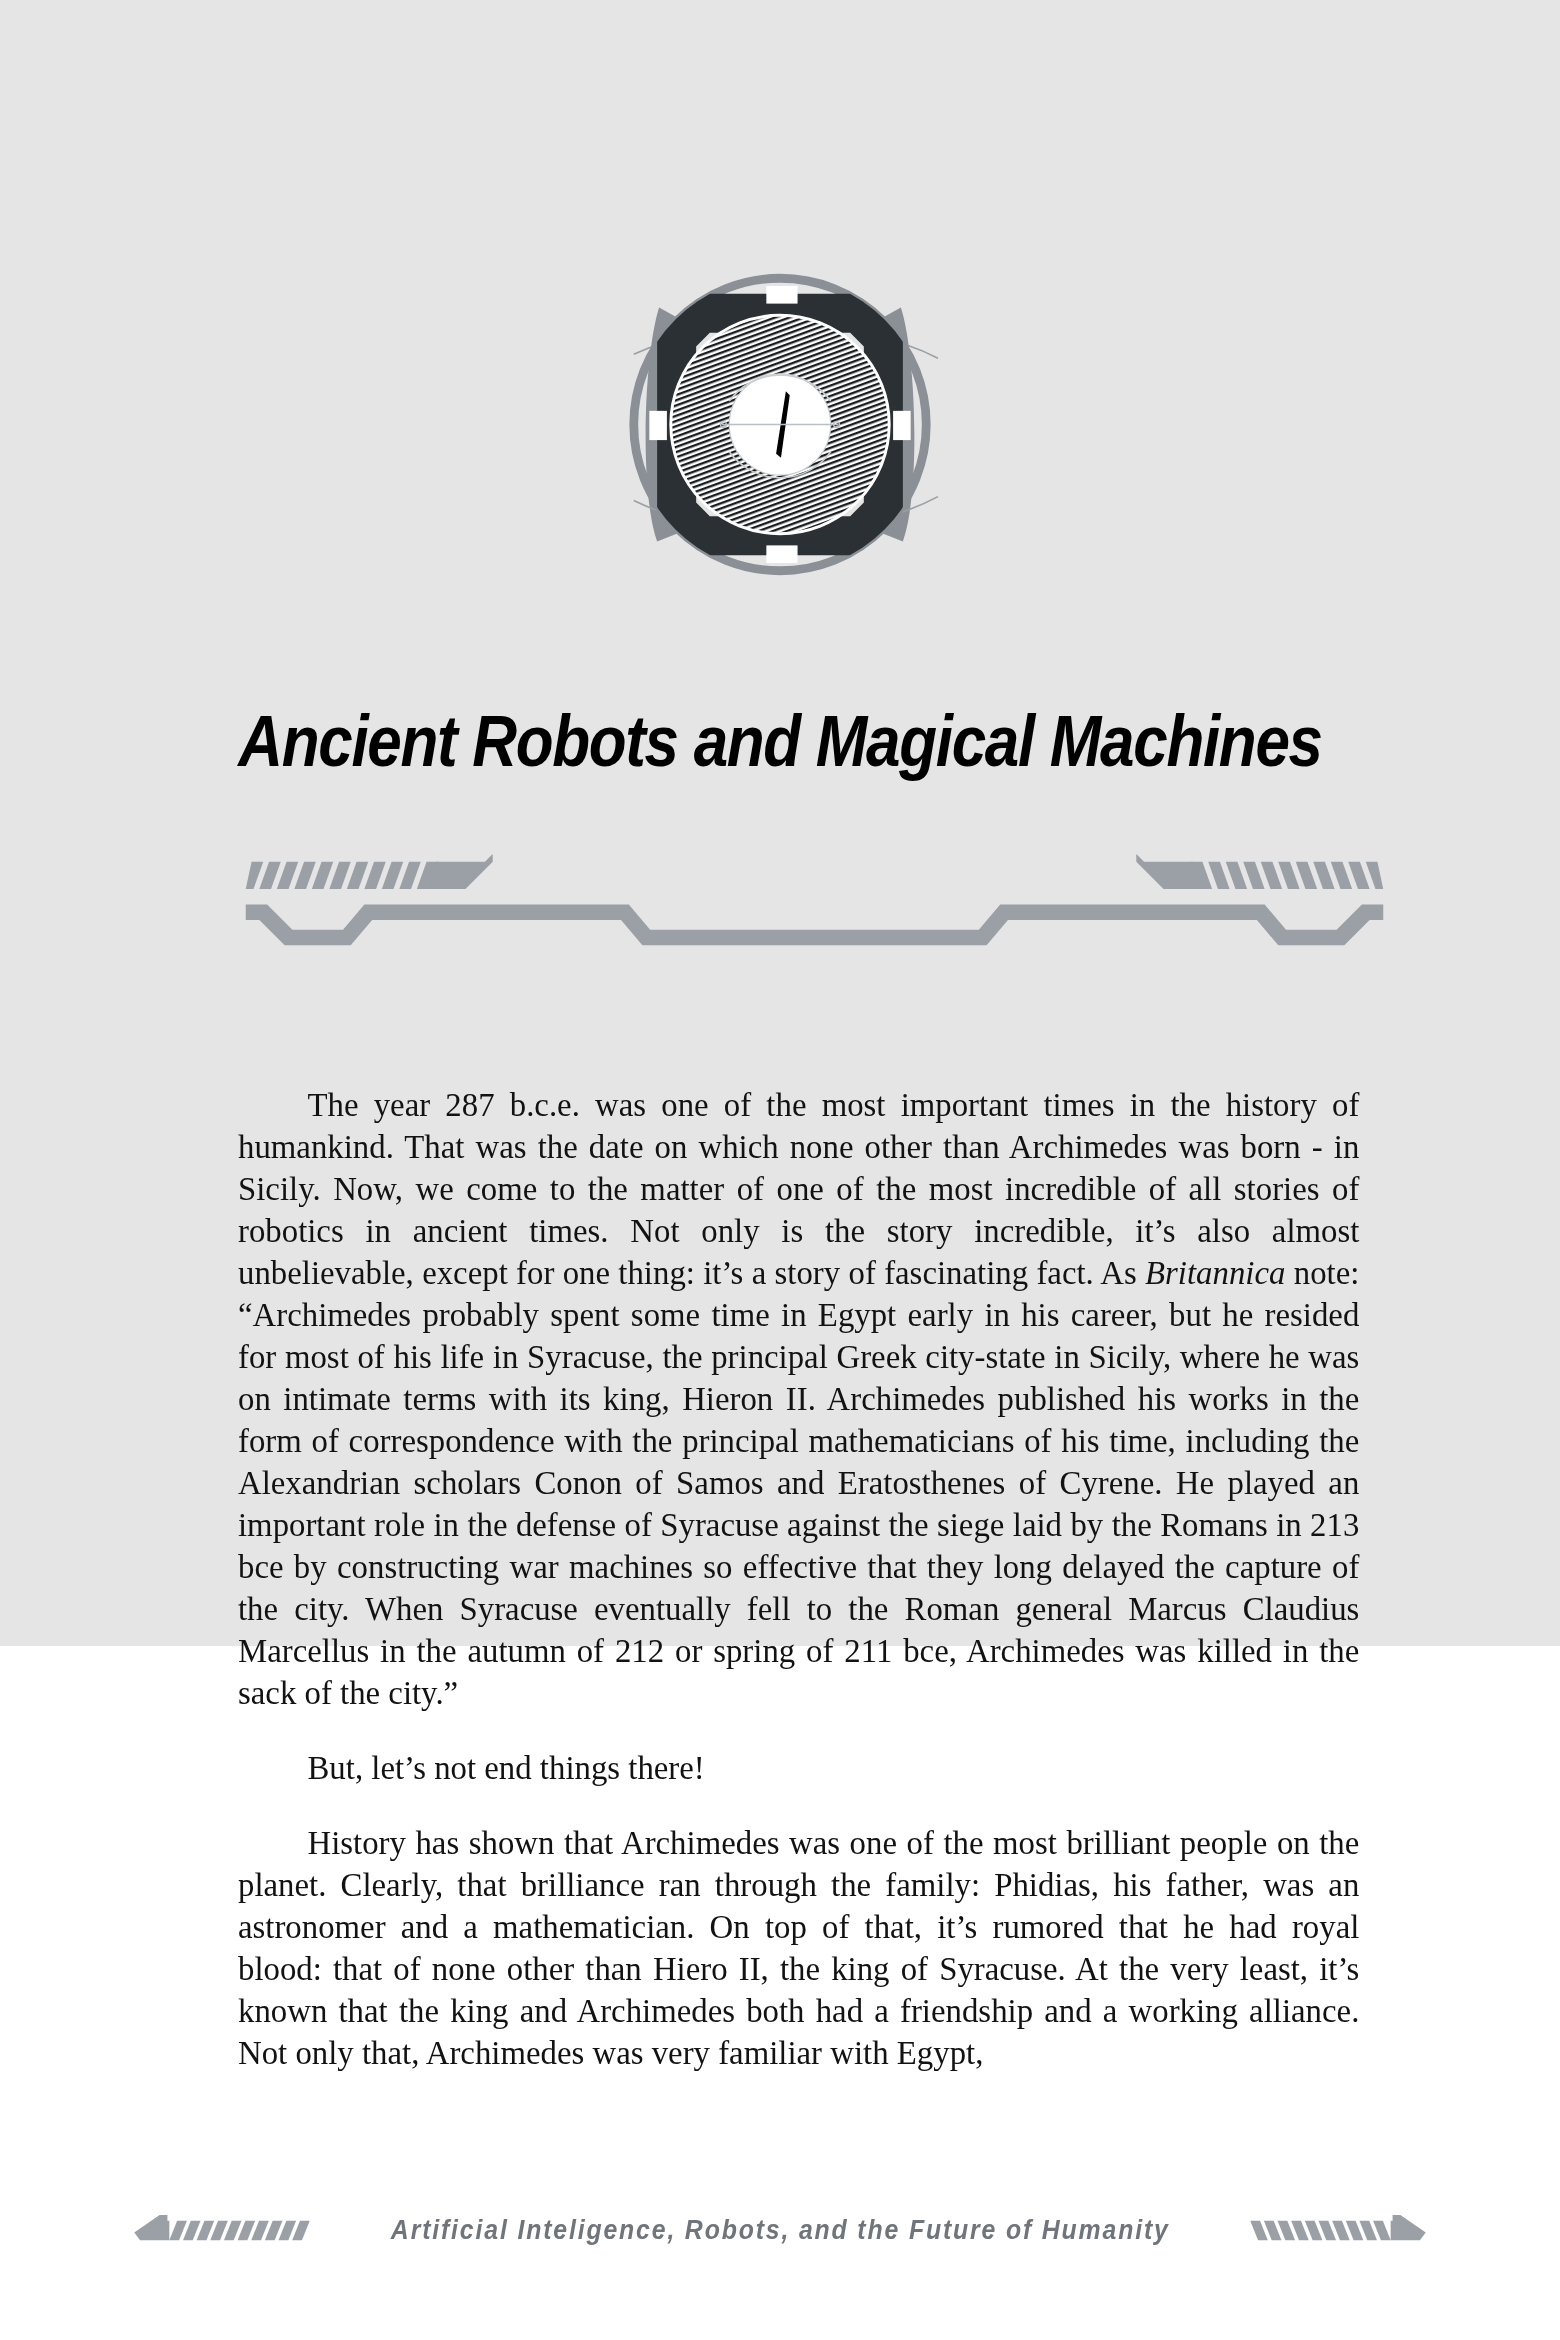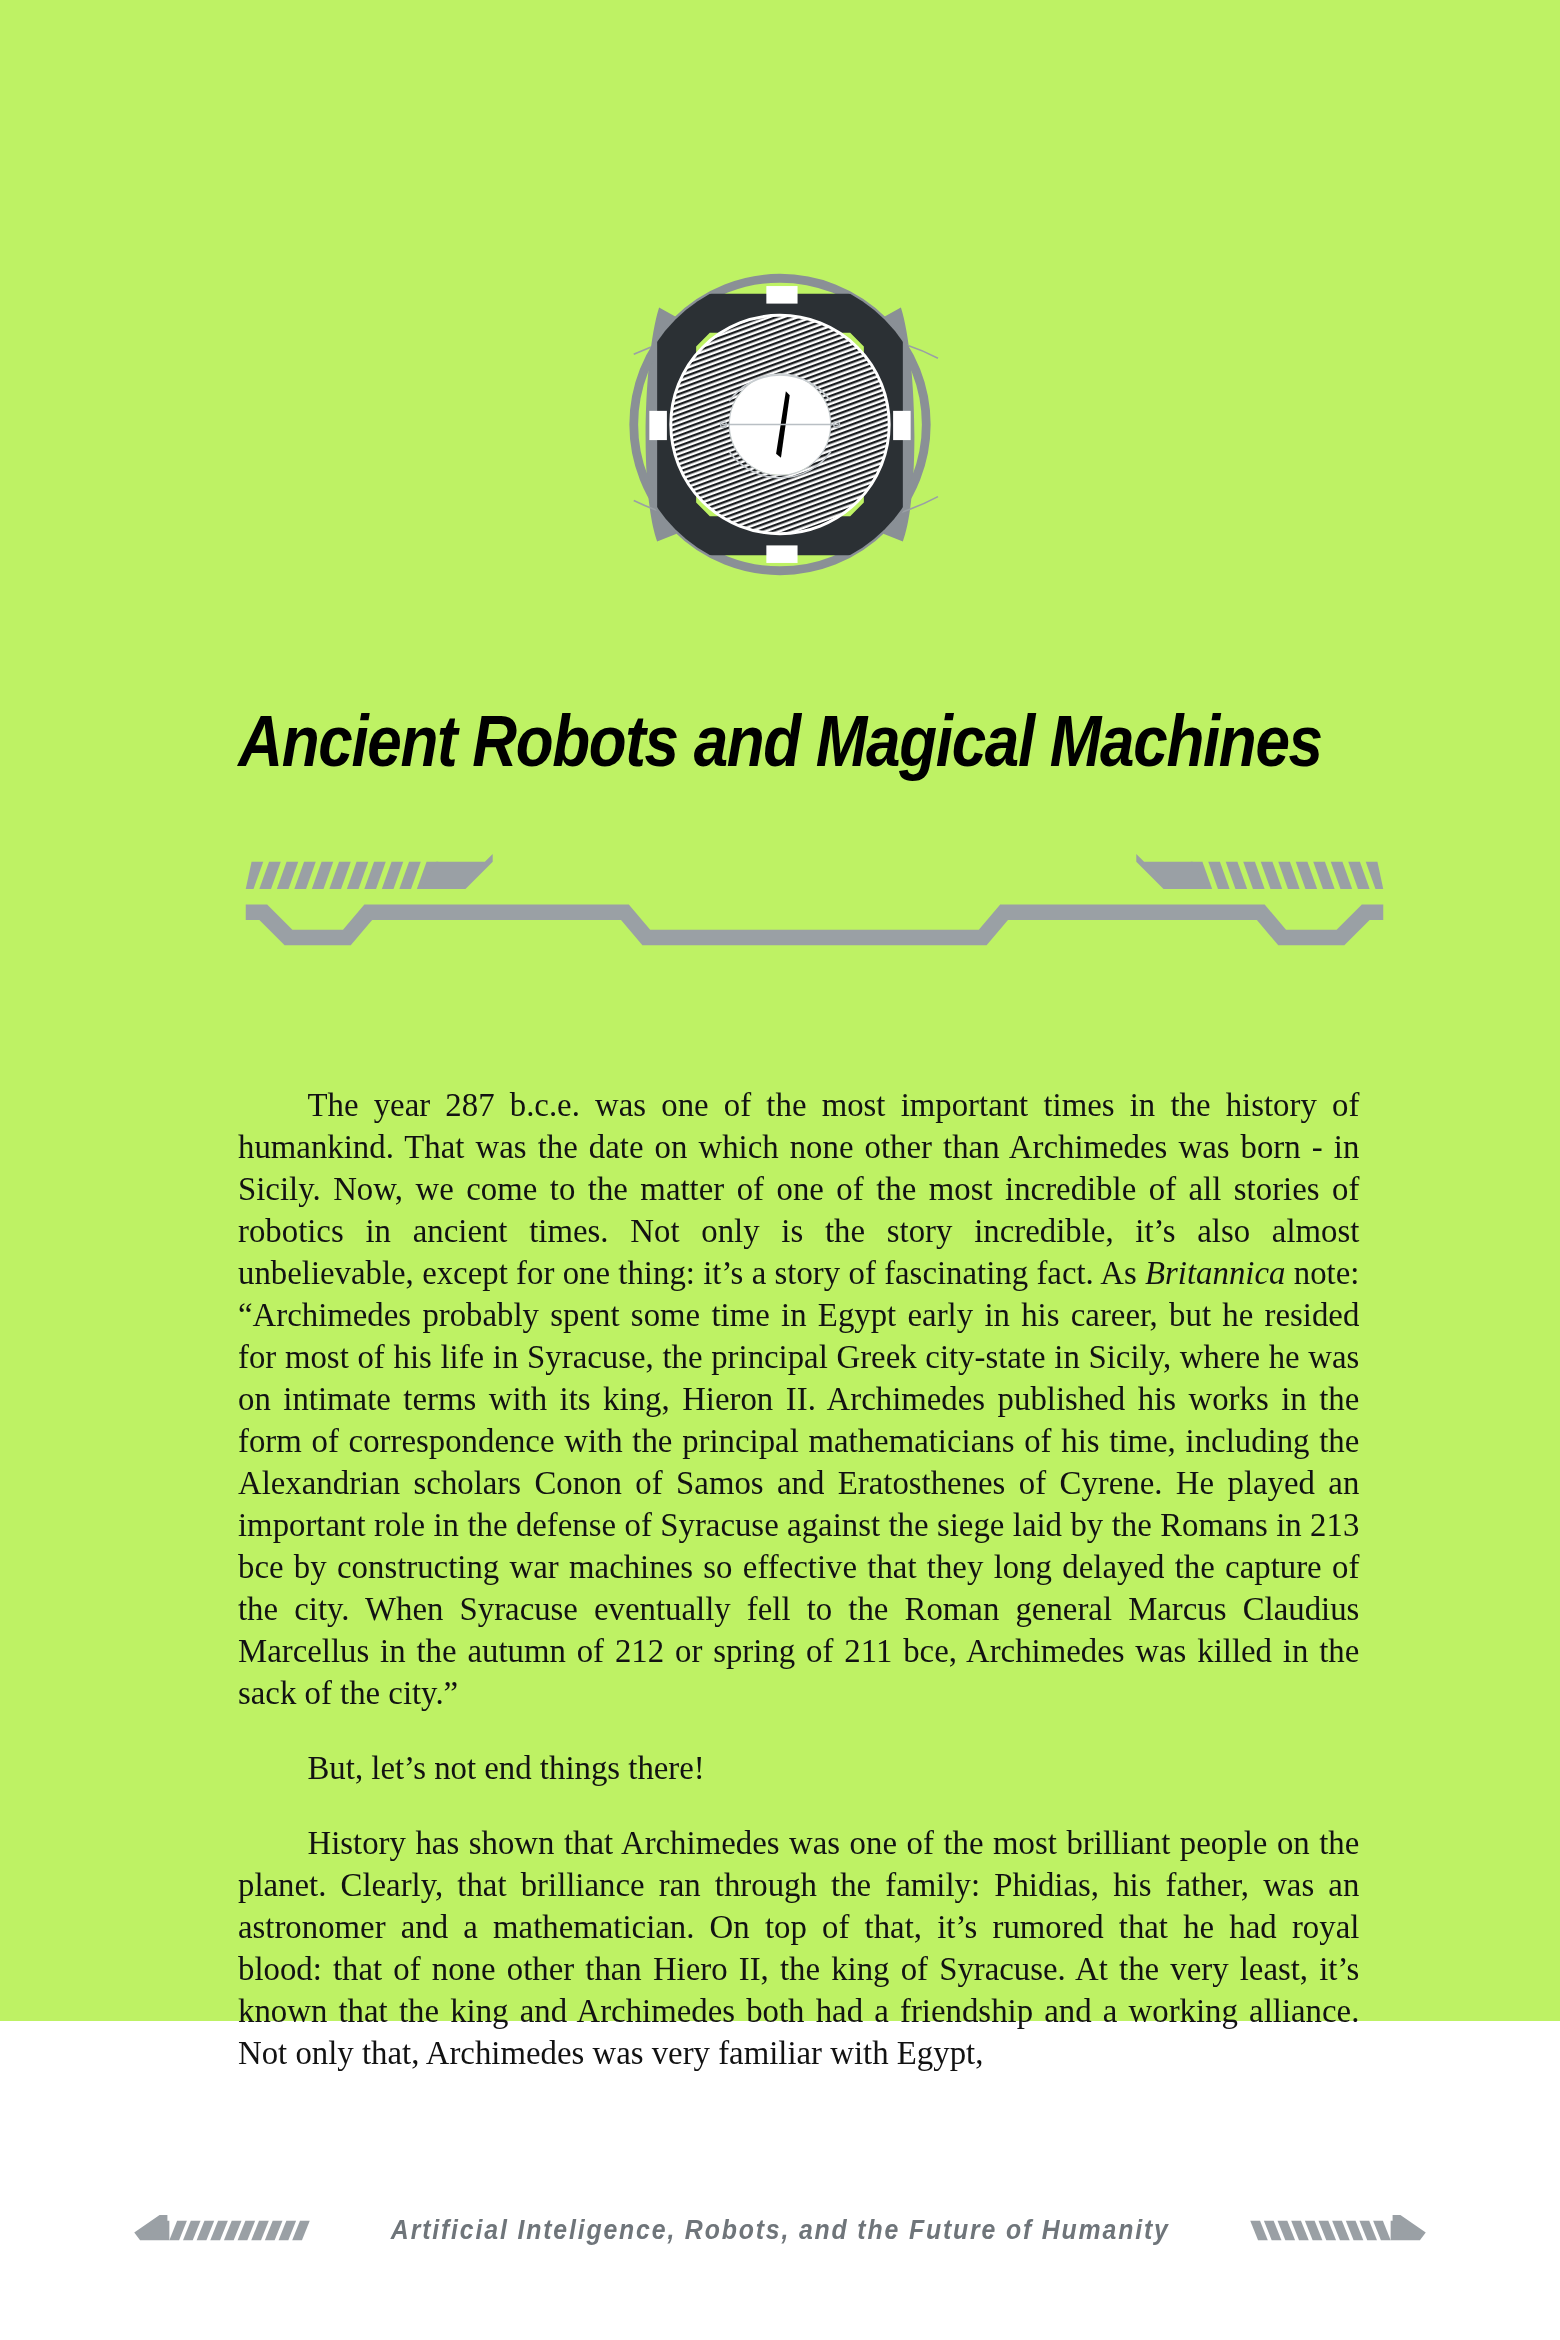--- a/index.html
+++ b/index.html
@@ -13,22 +13,22 @@
     position: relative;
     overflow: hidden;
     font-family: "Liberation Serif", serif;
     color: #000000;
   }
 
   .page {
     position: absolute;
     inset: 0;
     width: 1560px;
-    height: 2021px;
-    background: #bef264;
+    height: 1646px;
+    background: #e5e5e5;
   }
 
   
   .emblem-wrap {
     position: absolute;
     left: 0;
     top: 244px;
     width: 1560px;
     height: 361px;
     display: flex;

